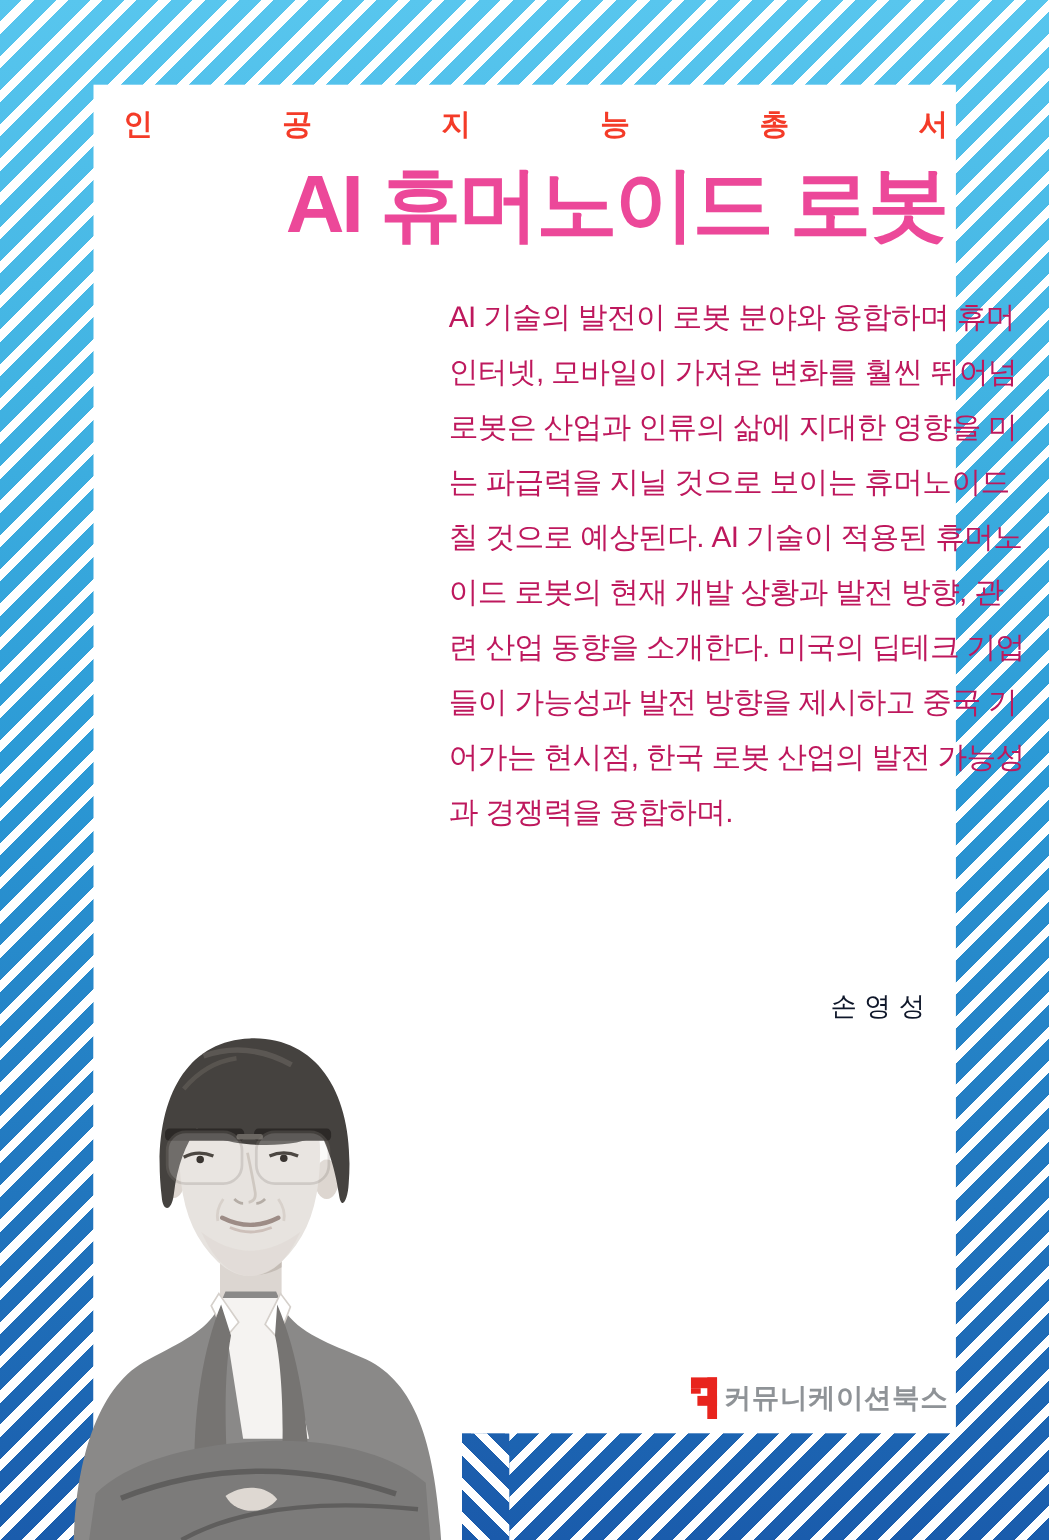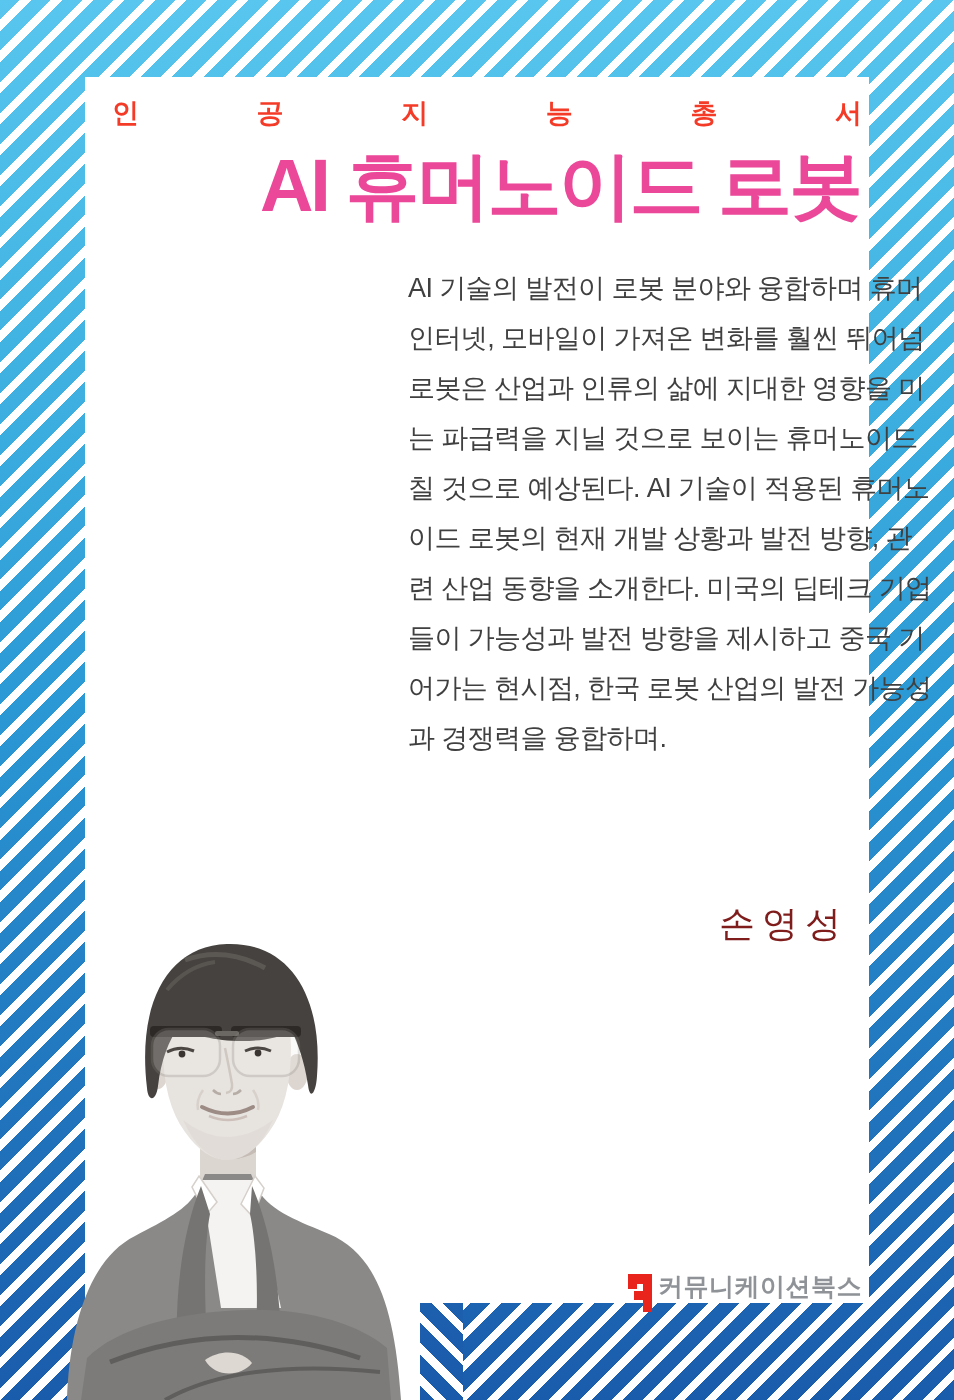--- a/index.html
+++ b/index.html
@@ -34,36 +34,36 @@
   }
   
   .main-title{
     position:absolute;right:94px;top:148px;width:780px;
     text-align:right;font-size:74px;font-weight:900;color:#ec4899;
     letter-spacing:-3px;line-height:1.04;margin:0;
   }
   
   .synopsis{
     position:absolute;left:408px;top:263px;width:453px;
-    font-size:27px;color:#404040;letter-spacing:-0.6px;
+    font-size:27px;color:#be185d;letter-spacing:-0.6px;
   }
   .syn-line{
     height:50px;line-height:50px;white-space:nowrap;
     text-align:justify;text-align-last:justify;overflow:visible;
   }
   .syn-line.last{text-align-last:left;}
   
   .author-name{
     position:absolute;right:106px;top:902px;
-    font-size:36px;color:#7f1d1d;letter-spacing:7px;line-height:1.2;
+    font-size:24px;color:#0f172a;letter-spacing:7px;line-height:1.2;
   }
   
   .publisher{
     position:absolute;left:628px;top:1250px;height:42px;
-    display:flex;margin-top:24px;
+    display:flex;align-items:center;
   }
   .publisher-mark{width:24px;height:38px;flex:0 0 auto;}
   .publisher-name{
     margin-left:6px;font-size:25px;font-weight:700;color:#8f9397;
     letter-spacing:0.5px;line-height:1;
   }
   
   .portrait{
     position:absolute;left:55px;top:930px;width:365px;height:470px;
   }

